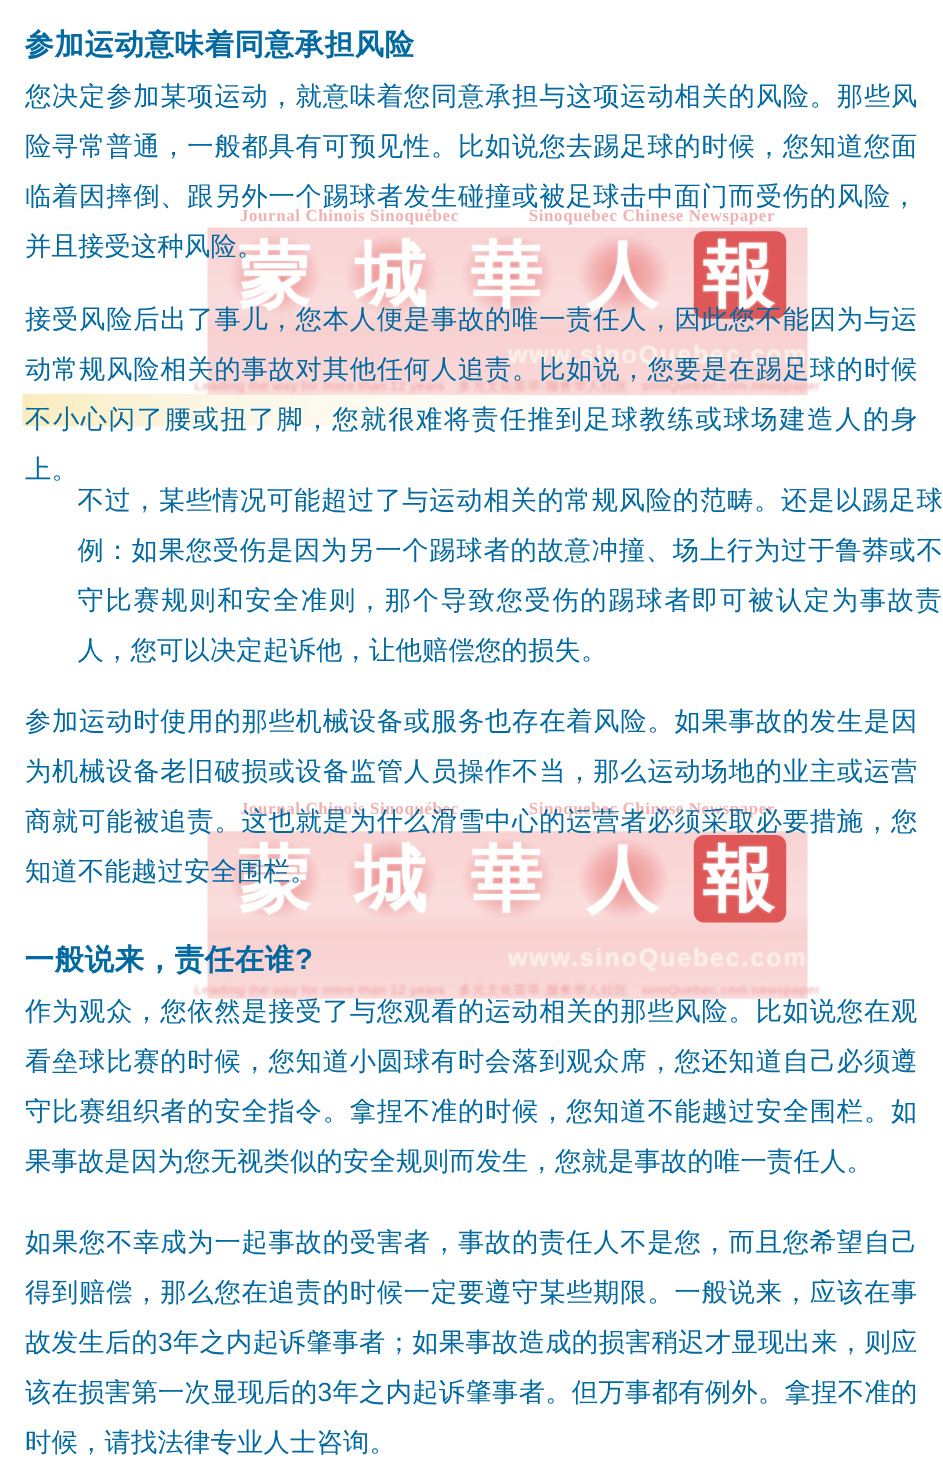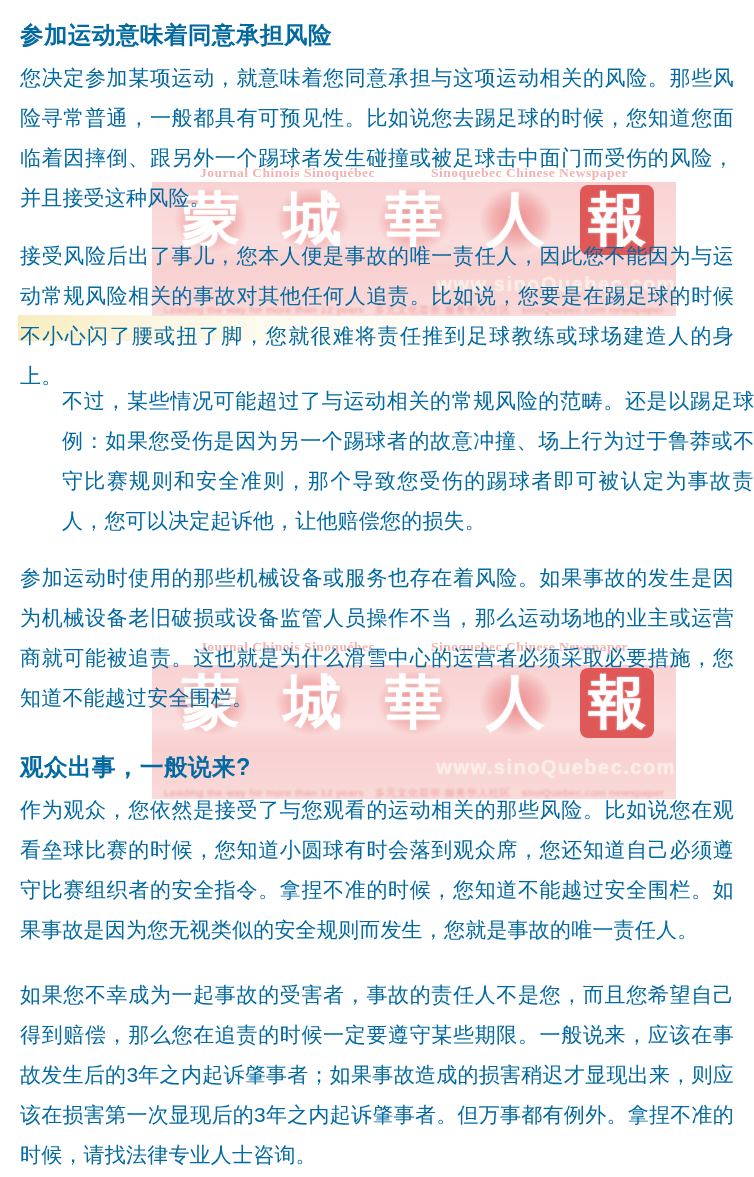--- a/index.html
+++ b/index.html
@@ -38,21 +38,21 @@
     left:18px;top:315px;width:406px;height:26px;
     background:linear-gradient(90deg,
       rgba(246,230,168,0.75),
       rgba(247,236,196,0.45) 35%,
       rgba(248,240,210,0.30) 70%,
       rgba(248,240,214,0.22));
   }
 
   
   .wm{
-    position:absolute;left:152px;width:524px;z-index:0;
+    position:absolute;left:166px;width:480px;z-index:0;
     pointer-events:none;
   }
   #wm1{top:164px;}
   #wm2{top:638px;}
   .wm-journal{
     display:flex;justify-content:center;gap:56px;
     font-family:"Liberation Serif",serif;font-weight:bold;
     font-size:13.5px;line-height:17px;color:#f0b2b2;
     letter-spacing:0.5px;white-space:nowrap;
   }
@@ -138,15 +138,15 @@
   </div>
 </div>
 
 <div class="hl"></div>
 
 <div class="head" id="h1">参加运动意味着同意承担风险</div>
 <div class="para" id="p1">您决定参加某项运动，就意味着您同意承担与这项运动相关的风险。那些风险寻常普通，一般都具有可预见性。比如说您去踢足球的时候，您知道您面临着因摔倒、跟另外一个踢球者发生碰撞或被足球击中面门而受伤的风险，并且接受这种风险。</div>
 <div class="para" id="p2">接受风险后出了事儿，您本人便是事故的唯一责任人，因此您不能因为与运动常规风险相关的事故对其他任何人追责。比如说，您要是在踢足球的时候不小心闪了腰或扭了脚，您就很难将责任推到足球教练或球场建造人的身上。</div>
 <div class="para" id="p3">不过，某些情况可能超过了与运动相关的常规风险的范畴。还是以踢足球为例：如果您受伤是因为另一个踢球者的故意冲撞、场上行为过于鲁莽或不遵守比赛规则和安全准则，那个导致您受伤的踢球者即可被认定为事故责任人，您可以决定起诉他，让他赔偿您的损失。</div>
 <div class="para" id="p4">参加运动时使用的那些机械设备或服务也存在着风险。如果事故的发生是因为机械设备老旧破损或设备监管人员操作不当，那么运动场地的业主或运营商就可能被追责。这也就是为什么滑雪中心的运营者必须采取必要措施，您知道不能越过安全围栏。</div>
-<div class="head" id="h2">观众出事，一般说来?</div>
+<div class="head" id="h2">一般说来，责任在谁?</div>
 <div class="para" id="p5">作为观众，您依然是接受了与您观看的运动相关的那些风险。比如说您在观看垒球比赛的时候，您知道小圆球有时会落到观众席，您还知道自己必须遵守比赛组织者的安全指令。拿捏不准的时候，您知道不能越过安全围栏。如果事故是因为您无视类似的安全规则而发生，您就是事故的唯一责任人。</div>
 <div class="para" id="p6">如果您不幸成为一起事故的受害者，事故的责任人不是您，而且您希望自己得到赔偿，那么您在追责的时候一定要遵守某些期限。一般说来，应该在事故发生后的3年之内起诉肇事者；如果事故造成的损害稍迟才显现出来，则应该在损害第一次显现后的3年之内起诉肇事者。但万事都有例外。拿捏不准的时候，请找法律专业人士咨询。</div>
 
 </body></html>

